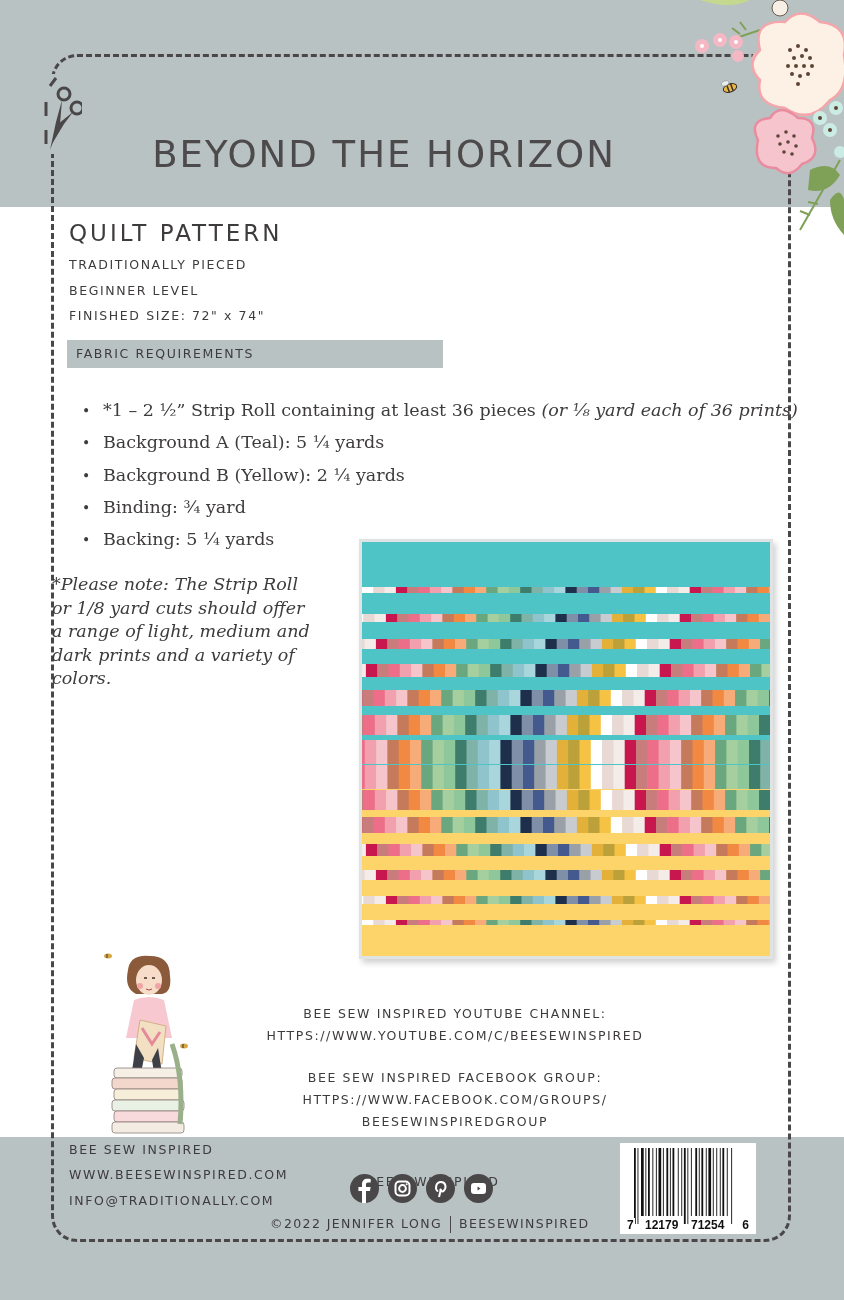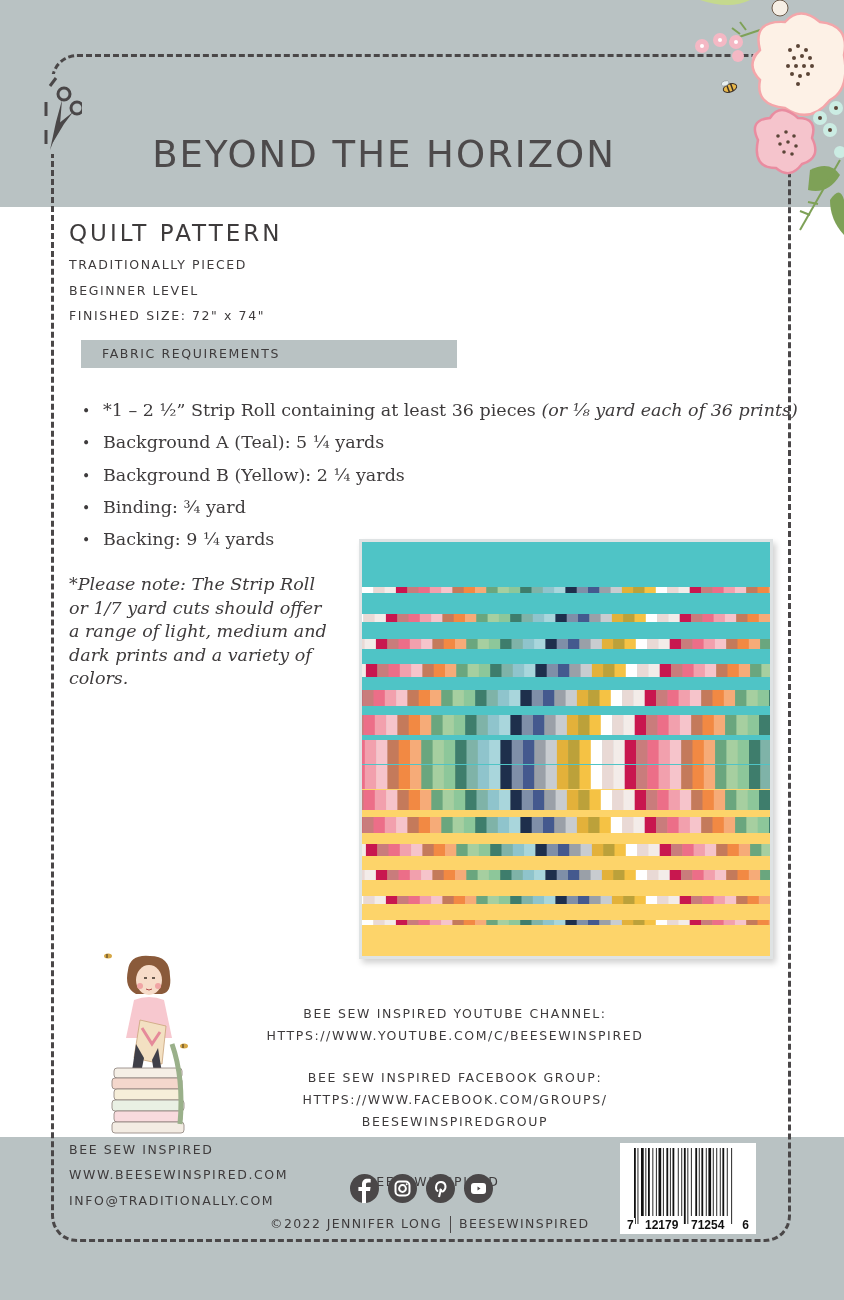--- a/index.html
+++ b/index.html
@@ -35,34 +35,34 @@
   }
   .subtitle {
     position: absolute; left: 69px; top: 220px;
     font-size: 23px; letter-spacing: 3px; color: #3e3b3c;
   }
   .meta-line {
     position: absolute; left: 69px; font-size: 12.5px; letter-spacing: 1.6px;
     color: #3e3b3c;
   }
   .fabric-header {
-    position: absolute; left: 81px; top: 340px; width: 376px; height: 28px;
-    background: #b9c2c3; box-sizing: border-box; padding-left: 21px;
+    position: absolute; left: 67px; top: 340px; width: 376px; height: 28px;
+    background: #b9c2c3; box-sizing: border-box; padding-left: 9px;
     font-size: 12.5px; letter-spacing: 1.6px; line-height: 28px; color: #3e3b3c;
   }
   .req-list {
     position: absolute; left: 66px; top: 378px; margin: 16px; padding: 0;
     list-style: none;
     font-family: "DejaVu Serif", serif; font-size: 17.5px; color: #3e3b3c;
   }
   .req-list li { height: 32.3px; line-height: 32.3px; white-space: nowrap; }
   .req-list .bullet { display: inline-block; width: 21px; font-size: 14px; }
   .req-list em { font-style: italic; }
   .note {
-    position: absolute; left: 69px; top: 573px; width: 280px;
+    position: absolute; left: 52px; top: 573px; width: 280px;
     font-family: "DejaVu Serif", serif; font-style: italic; font-size: 17.5px;
     line-height: 23.5px; color: #3e3b3c;
   }
   .quilt-frame {
     position: absolute; left: 359px; top: 539px; width: 414px; height: 420px;
     background: #dfe3e4; box-shadow: 3px 4px 6px rgba(0,0,0,0.18);
   }
   .quilt {
     position: absolute; left: 3px; top: 3px; width: 408px; height: 414px;
     overflow: hidden;
@@ -198,26 +198,26 @@
 <div class="meta-line" style="top:283px">BEGINNER LEVEL</div>
 <div class="meta-line" style="top:308px">FINISHED SIZE: 72" x 74"</div>
 
 <div class="fabric-header">FABRIC REQUIREMENTS</div>
 
 <ul class="req-list">
   <li><span class="bullet">•</span><span>*1 – 2 ½” Strip Roll containing at least 36 pieces </span><em>(or ⅛ yard each of 36 prints)</em></li>
   <li><span class="bullet">•</span><span>Background A (Teal): 5 ¼ yards</span></li>
   <li><span class="bullet">•</span><span>Background B (Yellow): 2 ¼ yards</span></li>
   <li><span class="bullet">•</span><span>Binding: ¾ yard</span></li>
-  <li><span class="bullet">•</span><span>Backing: 9 ¼ yards</span></li>
+  <li><span class="bullet">•</span><span>Backing: 5 ¼ yards</span></li>
 </ul>
 
 <div class="note">
   <div>*Please note: The Strip Roll</div>
-  <div>or 1/7 yard cuts should offer</div>
+  <div>or 1/8 yard cuts should offer</div>
   <div>a range of light, medium and</div>
   <div>dark prints and a variety of</div>
   <div>colors.</div>
 </div>
 
 <div class="quilt-frame">
   <div class="quilt" id="quilt">
       <svg width="408" height="414">
         <rect x="0" y="0" width="408" height="414" fill="#fdd46a"></rect>
         <rect x="0" y="0" width="408" height="225" fill="#4fc4c6"></rect>

